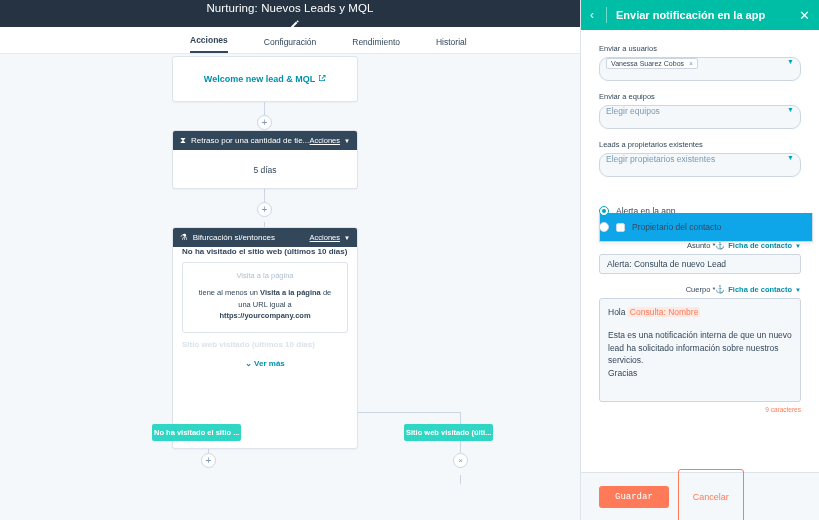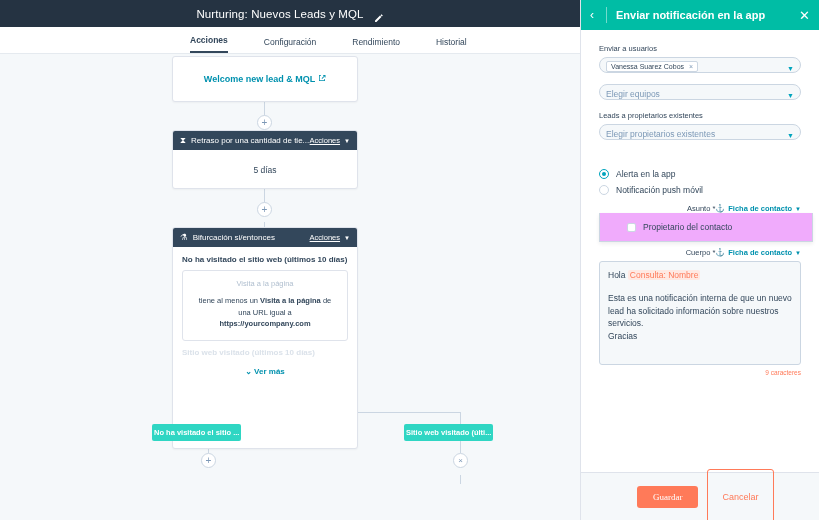--- a/index.html
+++ b/index.html
@@ -14,20 +14,21 @@
   
   .editor {
     position: absolute; left: 0; top: 0;
     width: 580px; height: 520px;
     background: #f5f8fa; overflow: hidden;
   }
   .topbar {
     height: 27px; background: #253342;
     display: flex; align-items: center; justify-content: center;
     position: relative;
+    flex-direction: column;
   }
   .topbar-title {
     color: #ffffff; font-size: 11.5px; letter-spacing: .1px;
   }
   .pencil-icon {
     margin-left: 9px; width: 11px; height: 11px; display: inline-block;
     position: relative; top: 2px;
   }
   .tabsbar {
     height: 27px; background: #ffffff;
@@ -80,21 +81,21 @@
   }
   .caret { margin-left: 4px; font-size: 6px; }
 
   .card-delay { left: 172px; top: 76px; width: 186px; height: 59px; }
   .card-delay .body {
     height: 40px; display: flex; align-items: center; justify-content: center;
     font-size: 8.5px; color: #33475b;
   }
 
   .card-branch { left: 172px; top: 173px; width: 186px; height: 222px; }
-  .branch-body { padding: 8px 9px 0 9px; }
+  .branch-body { padding: 0 9px 0 9px; }
   .branch-label { font-size: 8px; color: #33475b; font-weight: 600; margin-bottom: 6px; }
   .filter-box {
     border: 1px solid #dfe3eb; border-radius: 3px; padding: 8px 10px 10px;
     text-align: center;
   }
   .filter-top { font-size: 7.5px; color: #b0bfcf; margin-bottom: 7px; }
   .filter-text { font-size: 7.5px; color: #33475b; line-height: 1.55; }
   .filter-text b { font-weight: 700; }
   .branch-label-faded {
     font-size: 8px; color: #dbe2ea; font-weight: 600;
@@ -128,37 +129,37 @@
   }
   .pback { font-size: 12px; cursor: pointer; width: 14px; }
   .pdivider { width: 1px; height: 16px; background: rgba(255,255,255,.45); margin: 0 9px 0 2px; }
   .ptitle { flex: 1; font-size: 11px; font-weight: 600; }
   .pclose { font-size: 13px; cursor: pointer; }
 
   .panel-body { flex: 1; padding: 14px 18px 0 18px; overflow: hidden; position: relative; }
   .fld { margin-bottom: 11px; }
   .flabel { font-size: 7.5px; color: #33475b; margin-bottom: 4px; display: block; }
   .select {
-    height: 16px; border: 1px solid #cbd6e2; border-radius: 9px;
-    background: #f5f8fa; display: flex; align-items: flex-end;
+    height: 24px; border: 1px solid #cbd6e2; border-radius: 9px;
+    background: #f5f8fa; display: flex; align-items: flex-start;
     padding: 0 6px; cursor: pointer; position: relative;
   }
   .select .ph { font-size: 8.5px; color: #7c98b6; flex: 1; }
   .select .dd { color: #00a4bd; font-size: 7px; }
   .chip {
     border: 1px solid #cbd6e2; background: #fff; border-radius: 2px;
     font-size: 7px; color: #33475b; padding: 1px 4px;
     display: inline-flex; align-items: center;
   }
   .chip .x { margin-left: 5px; font-size: 7px; color: #7c98b6; cursor: pointer; }
 
   .dropdown {
     position: absolute; left: 18px; right: 6px;
-    background: #f0abfc; border: 1px solid #cbd6e2; border-top: none;
-    padding: 6px 17px; box-shadow: 0 2px 4px rgba(0,0,0,.07);
+    background: #0ea5e9; border: 1px solid #cbd6e2; border-top: none;
+    padding: 6px 6px; box-shadow: 0 2px 4px rgba(0,0,0,.07);
   }
   .dd-item { display: flex; align-items: center; padding: 3px 10px; cursor: pointer; }
   .dd-box {
     width: 9px; height: 9px; border: 1px solid #cbd6e2; background: #fff;
     border-radius: 2px; margin-right: 7px;
   }
   .dd-txt { font-size: 8.5px; color: #33475b; }
 
   .radio-row { display: flex; align-items: center; margin-bottom: 6px; }
   .radio {
@@ -198,22 +199,21 @@
     text-align: right; font-size: 6.5px; color: #ff7a59; margin-top: 4px;
   }
 
   .panel-foot {
     height: 48px; border-top: 1px solid #dfe3eb; background: #f5f8fa;
     display: flex; align-items: center; padding: 0 18px; flex: none;
   }
   .btn-primary {
     background: #ff7a59; color: #fff; border: none; border-radius: 3px;
     font-size: 9px; padding: 6px 16px; cursor: pointer;
-    font-family: Liberation Serif, serif;
-    margin-left: 38px;
+    font-family: Liberation Mono, monospace;
   }
   .btn-secondary {
     background: transparent; color: #ff7a59; border: 1px solid #ff7a59;
     border-radius: 3px; font-size: 9px; padding: 22px 14px; cursor: pointer;
     margin-left: 9px; font-family: "Liberation Sans", sans-serif;
   }
 </style>
 </head>
 <body>
 
@@ -321,20 +321,21 @@
           <span class="chip">
             <span>Vanessa Suarez Cobos</span>
             <span class="x">×</span>
           </span>
           <span style="flex:1"></span>
           <span class="dd">▼</span>
         </div>
       </div>
 
       <div class="fld">
+        <span class="flabel">Enviar a equipos</span>
         <div class="select">
           <span class="ph">Elegir equipos</span>
           <span class="dd">▼</span>
         </div>
       </div>
 
       <div class="fld" style="margin-bottom:0;">
         <span class="flabel">Leads a propietarios existentes</span>
         <div class="select">
           <span class="ph">Elegir propietarios existentes</span>

